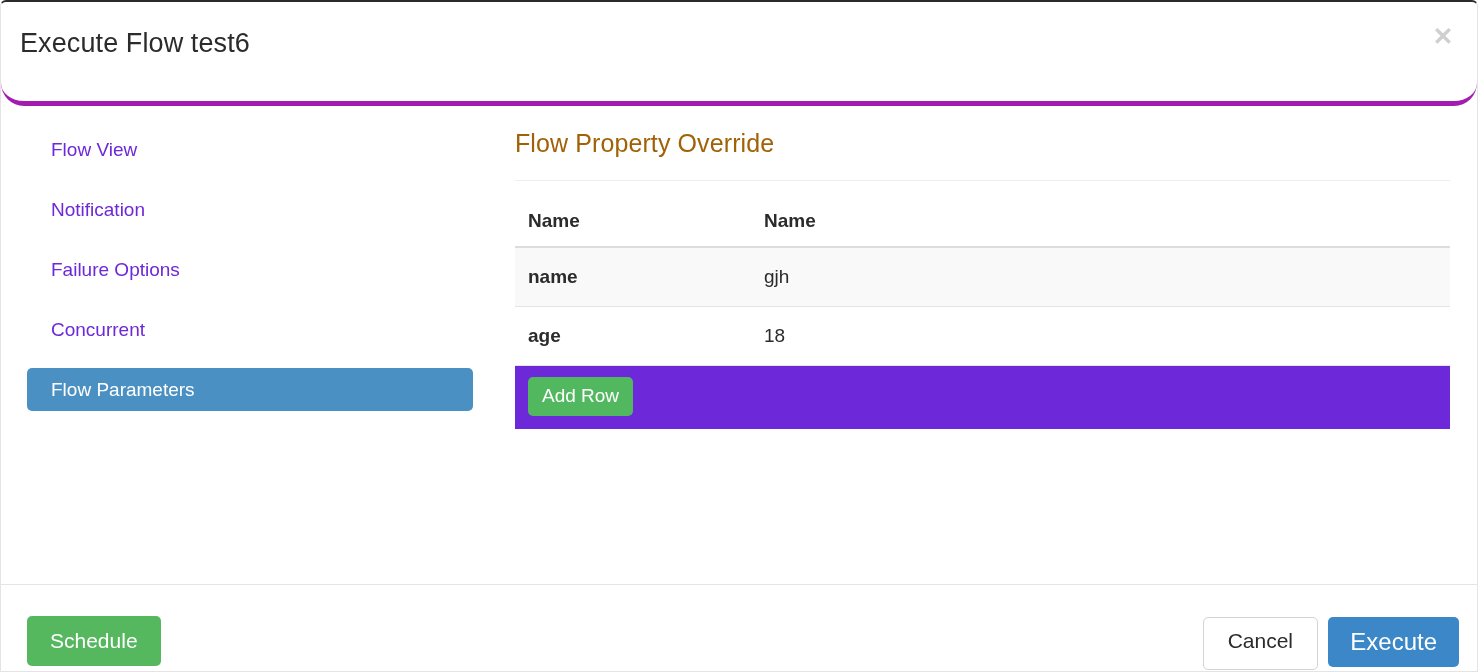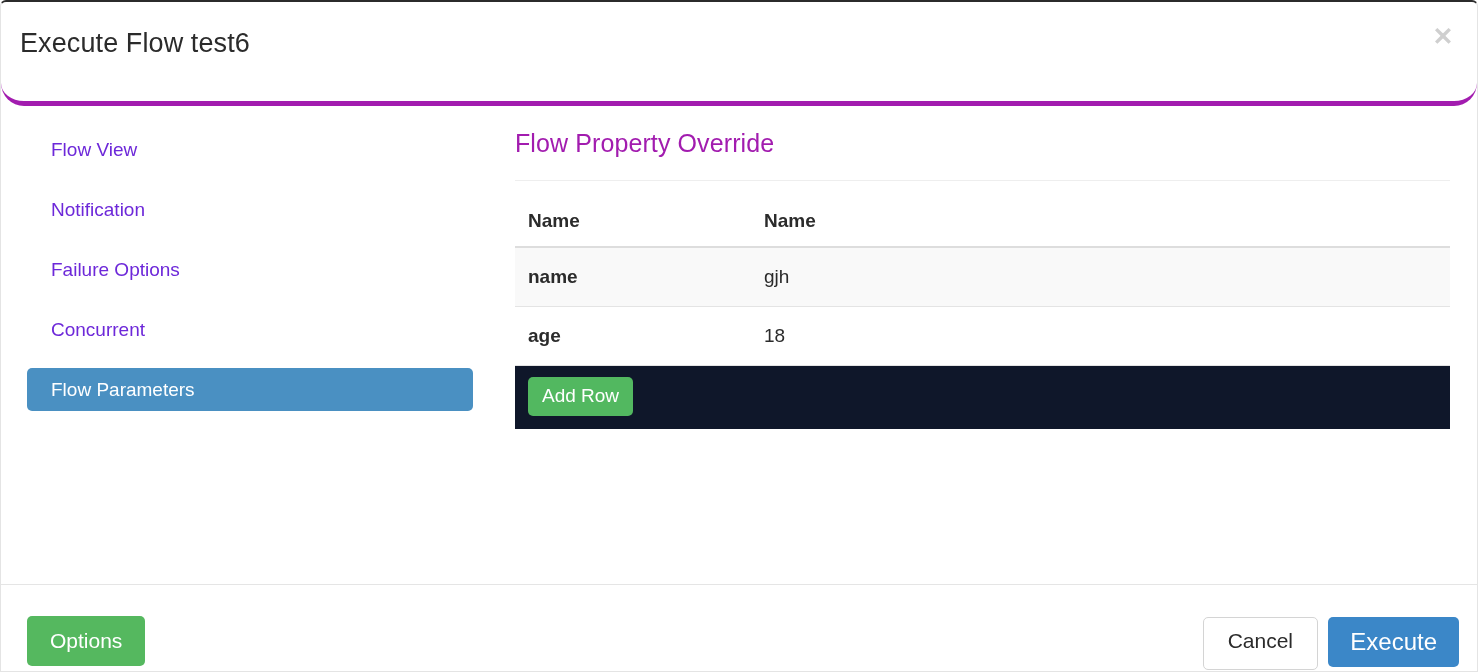--- a/index.html
+++ b/index.html
@@ -105,21 +105,21 @@
   
   .panel {
     position: absolute;
     left: 514px;
     top: 22px;
     right: 27px;
   }
   .panel-title {
     font-size: 25px;
     font-weight: 400;
-    color: #a21caf;
+    color: #a16207;
     line-height: 30px;
     margin: 0 0 22px 0;
     letter-spacing: 0.1px;
   }
   .panel-rule {
     height: 1px;
     background: #eeeeee;
     margin: 0 0 0 0;
   }
 
@@ -144,21 +144,21 @@
     border-bottom: 1px solid #e4e4e4;
     vertical-align: middle;
   }
   table.prop-table td.cell-name {
     font-weight: 700;
   }
   table.prop-table tbody tr.striped td {
     background: #f9f9f9;
   }
   table.prop-table tfoot td {
-    background: #0f172a;
+    background: #6d28d9;
     border-bottom: none;
     padding: 11px 12px 13px 13px;
   }
   .col-name { width: 236px; }
   .col-value { width: auto; }
 
   .btn {
     display: inline-block;
     box-sizing: border-box;
     font-family: "Liberation Sans", sans-serif;
@@ -275,18 +275,18 @@
               <button class="btn btn-add-row">Add Row</button>
             </td>
           </tr>
         </tfoot>
       </table>
     </div>
 
   </div>
 
   <div class="modal-footer">
-    <button class="btn btn-schedule">Options</button>
+    <button class="btn btn-schedule">Schedule</button>
     <button class="btn btn-cancel">Cancel</button>
     <button class="btn btn-execute">Execute</button>
   </div>
 
 </div>
 
 </body></html>

